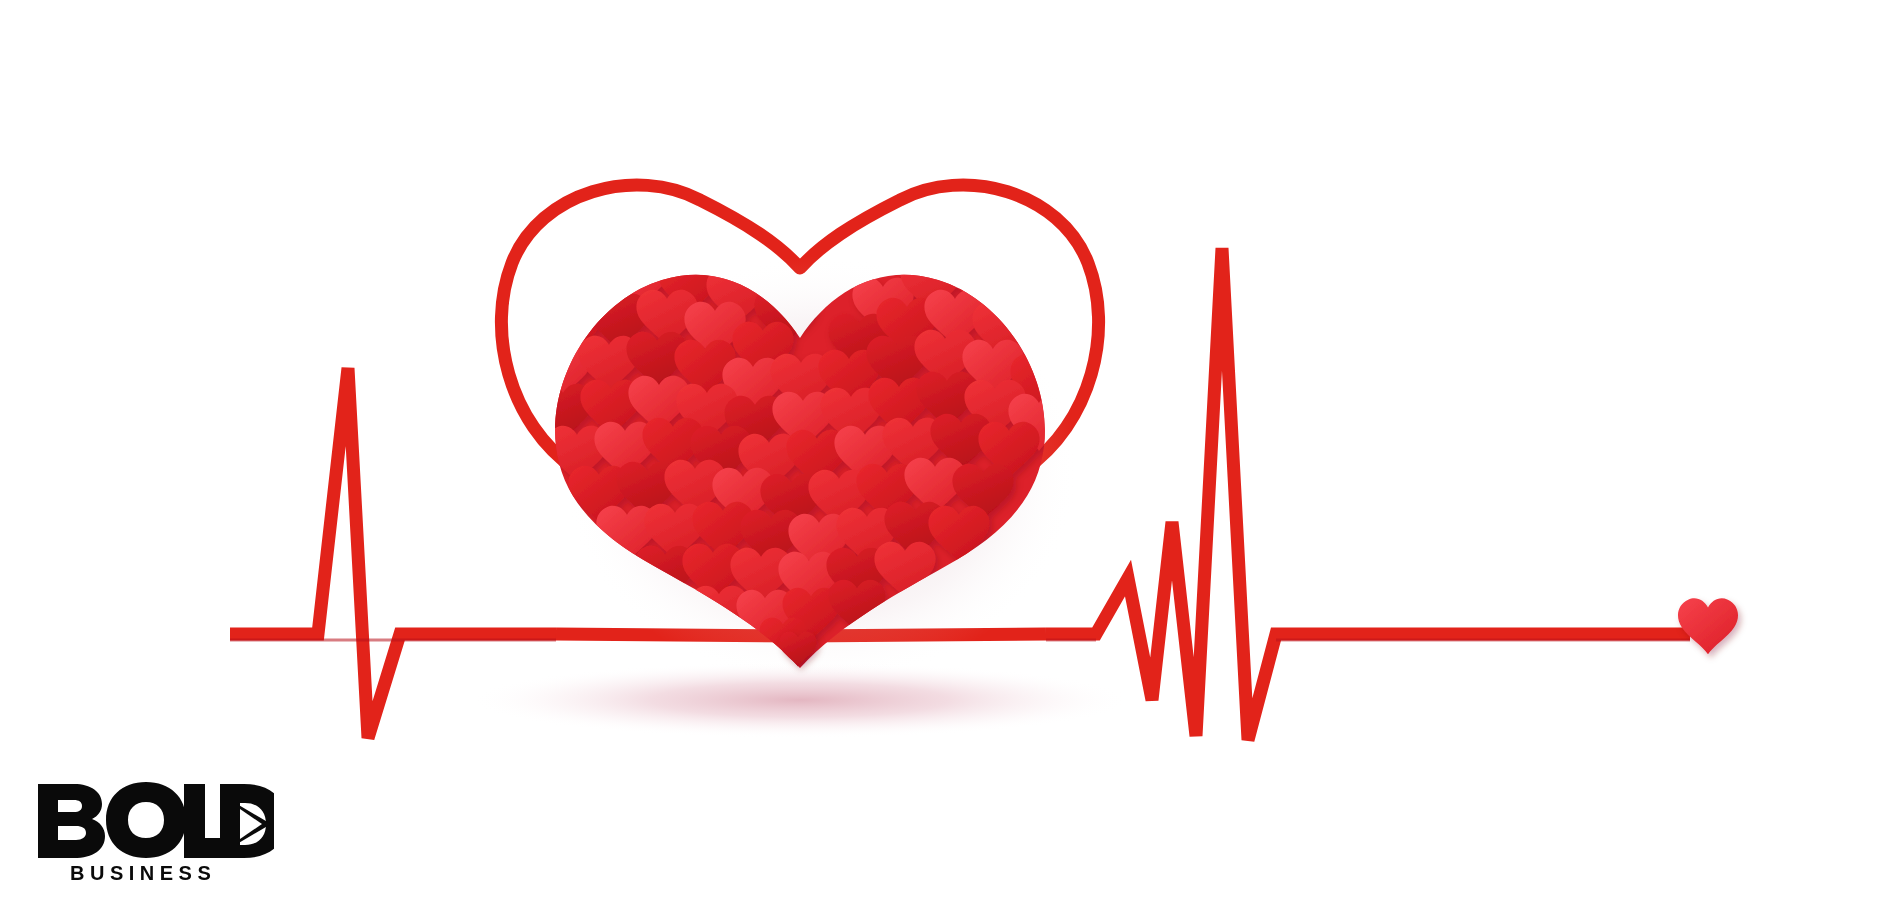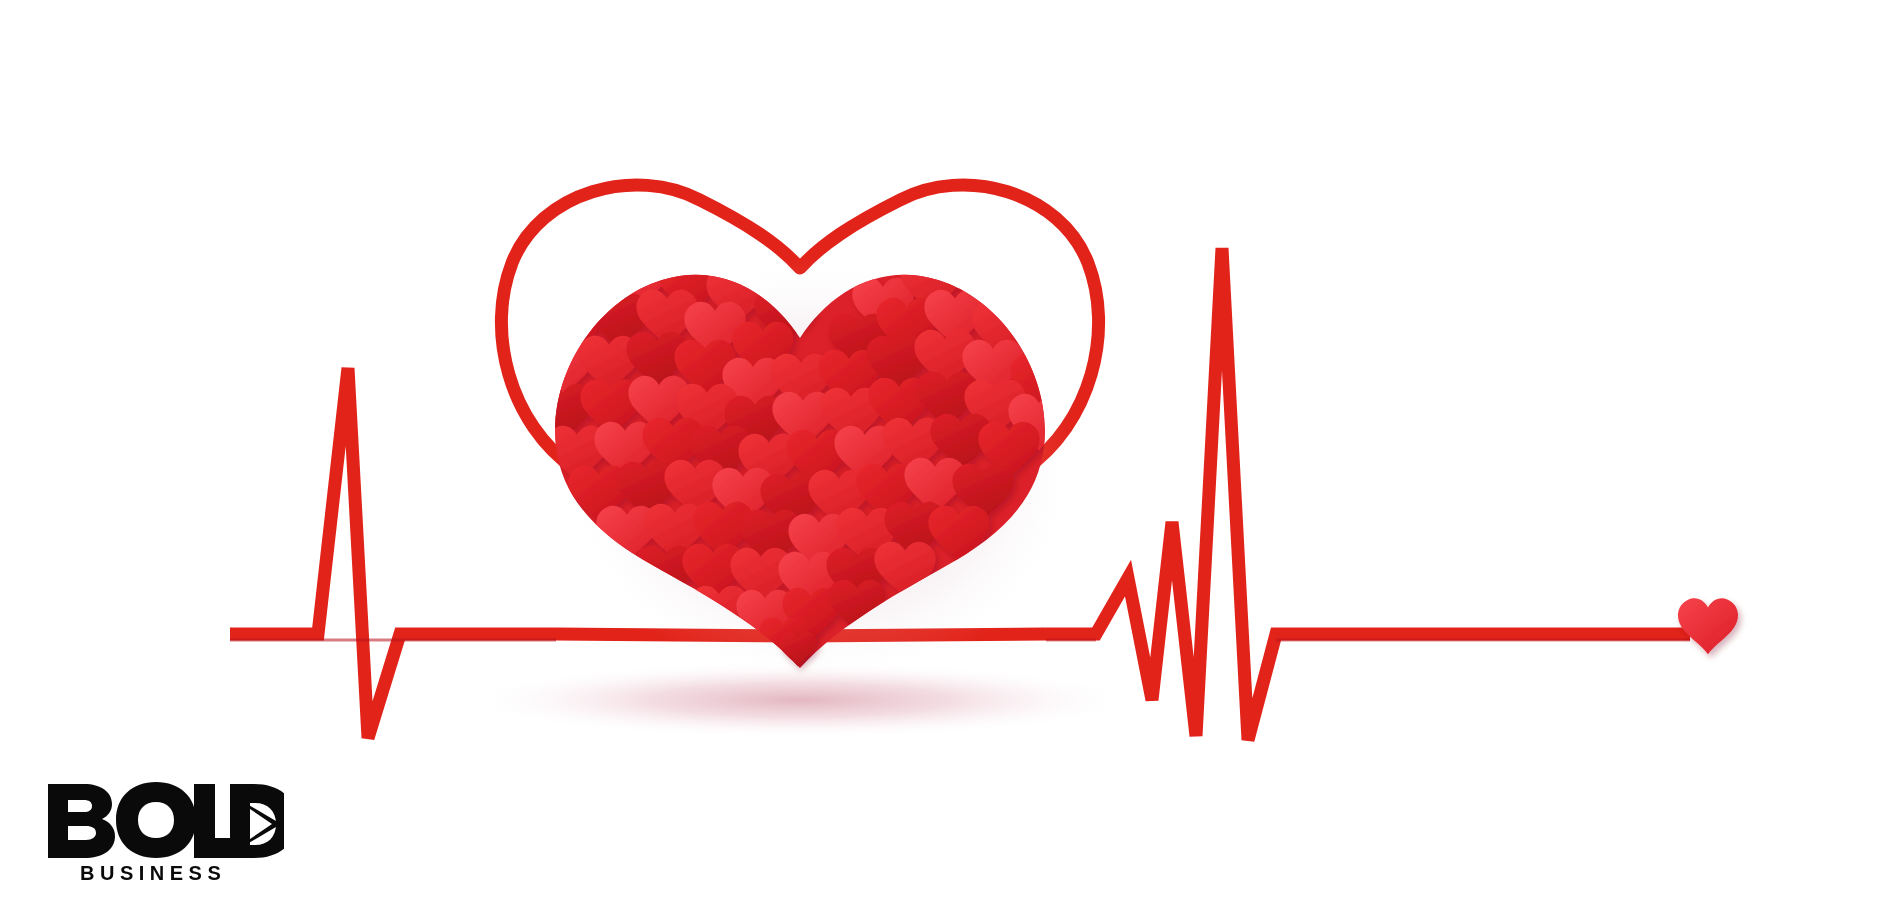--- a/index.html
+++ b/index.html
@@ -25,21 +25,21 @@
     position: absolute;
     left: 0;
     top: 0;
     width: 1900px;
     height: 900px;
     display: block;
   }
   
   #brand-logo {
     position: absolute;
-    left: 44px;
+    left: 34px;
     top: 778px;
     width: 240px;
     height: 108px;
   }
   #brand-logo svg { display: block; }
 </style>
 </head>
 <body>
 
 <div id="stage">

